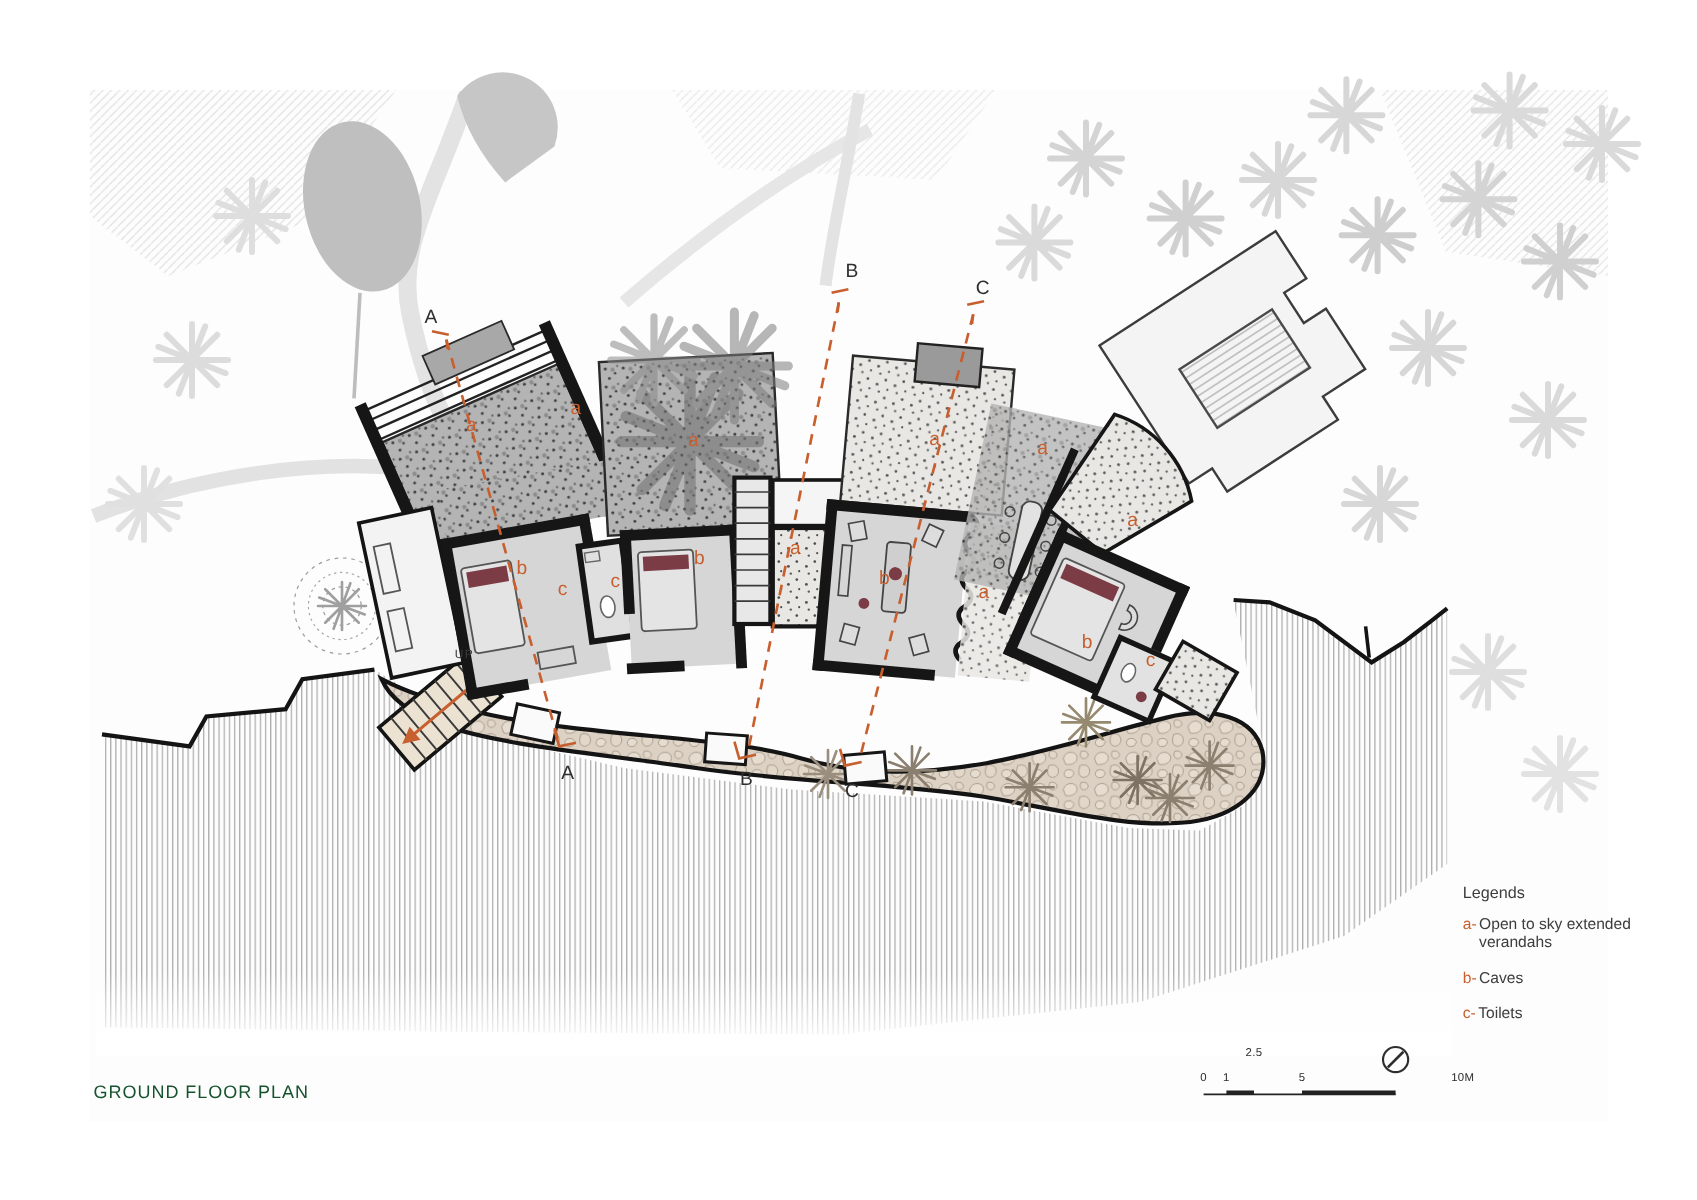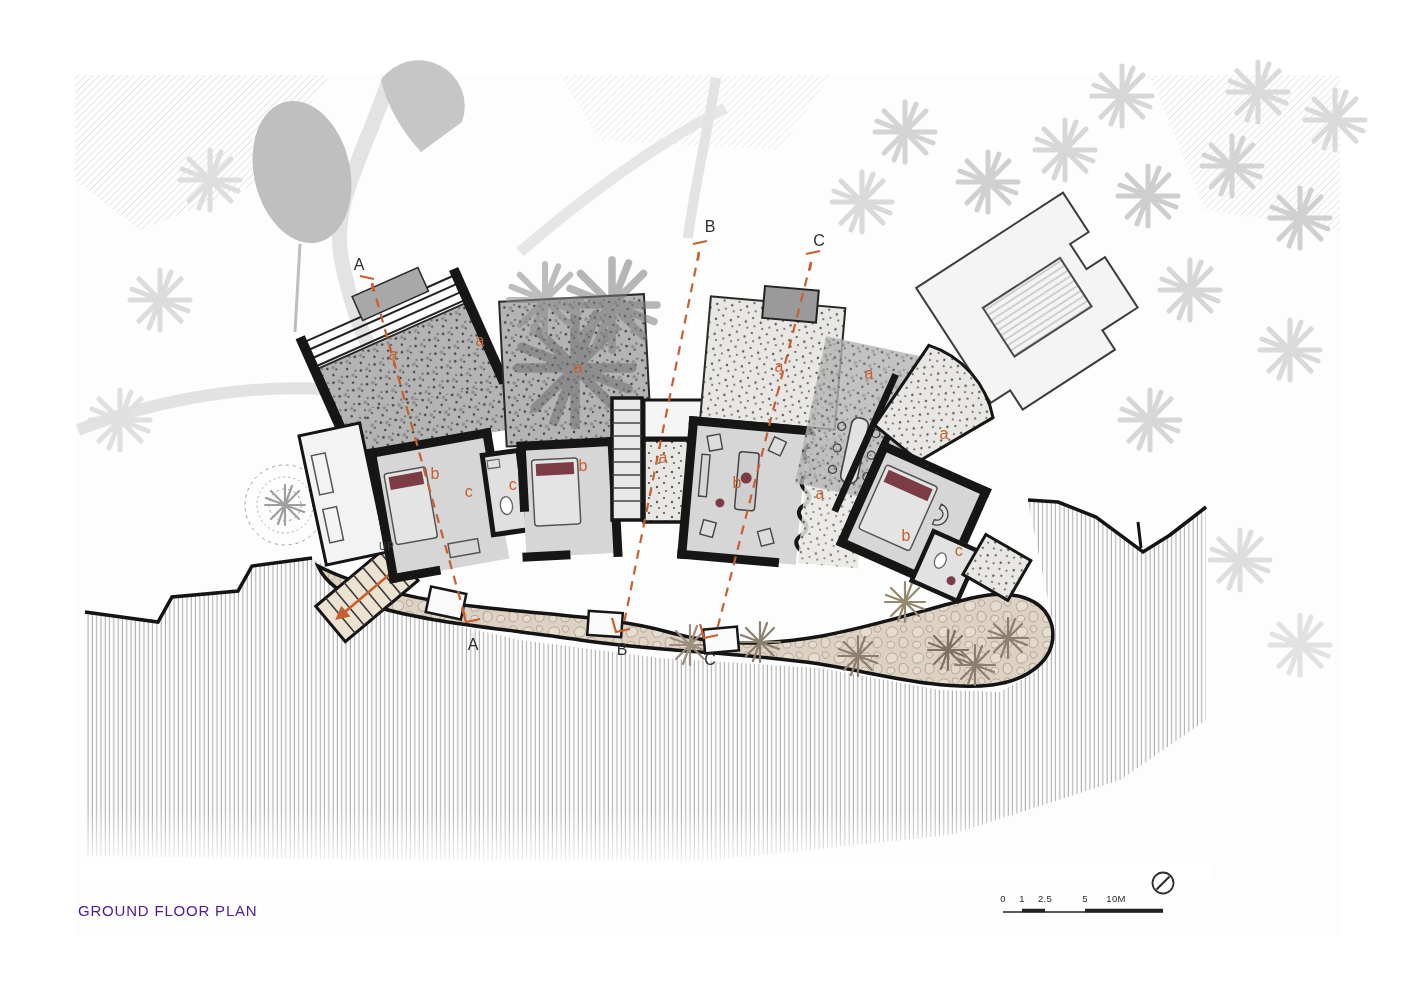--- a/index.html
+++ b/index.html
@@ -11,21 +11,21 @@
   .pl { position:absolute; transform:translate(-50%,-50%); font-size:16px; color:#c85f2e;
         font-weight:400; letter-spacing:.3px; }
   .sec { position:absolute; transform:translate(-50%,-50%); font-size:16px; color:#2e2e2e; }
   .up  { position:absolute; transform:translate(-50%,-50%); font-size:10px; color:#3a3a3a;
          letter-spacing:1px; }
   .legend { position:absolute; left:1219px; top:736px; width:150px; color:#3d3d3d; }
   .legend .hd { font-size:13.5px; margin-bottom:11px; }
   .legend .item { display:flex; font-size:13px; line-height:1.18; margin-bottom:14px; }
   .legend .key { color:#c85f2e; white-space:nowrap; margin-right:2px; }
   .title { position:absolute; left:78px; top:902px; font-size:15px; letter-spacing:.8px;
-           color:#4c1d95; }
+           color:#14532d; }
   .tick { position:absolute; transform:translate(-50%,0); font-size:9.5px; color:#2b2b2b;
           letter-spacing:.3px; }
 </style>
 </head>
 <body>
 
 <div class="stage">
 
 <svg class="plan" width="1414" height="1000" viewBox="0 0 1414 1000">
   <defs>
@@ -332,21 +332,36 @@
 
   <span class="sec" style="left:359px;top:265px">A</span>
   <span class="sec" style="left:473px;top:645px">A</span>
   <span class="sec" style="left:710px;top:227px">B</span>
   <span class="sec" style="left:622px;top:650px">B</span>
   <span class="sec" style="left:819px;top:241px">C</span>
   <span class="sec" style="left:710px;top:660px">C</span>
 
   <span class="tick" style="left:1003px;top:893px">0</span>
   <span class="tick" style="left:1022px;top:893px">1</span>
-  <span class="tick" style="left:1045px;top:893px">2.5</span>
+  <span class="tick" style="left:1045px;top:872px">2.5</span>
   <span class="tick" style="left:1085px;top:893px">5</span>
-  <span class="tick" style="left:1116px;top:893px">10M</span>
+  <span class="tick" style="left:1219px;top:893px">10M</span>
 </div>
 
+<div class="legend">
+  <div class="hd">Legends</div>
+  <div class="item">
+    <span class="key">a-</span>
+    <span>Open to sky extended verandahs</span>
+  </div>
+  <div class="item">
+    <span class="key">b-</span>
+    <span>Caves</span>
+  </div>
+  <div class="item">
+    <span class="key">c-</span>
+    <span>Toilets</span>
+  </div>
+</div>
 
 <div class="title">GROUND FLOOR PLAN</div>
 
 </div>
 
 </body></html>

